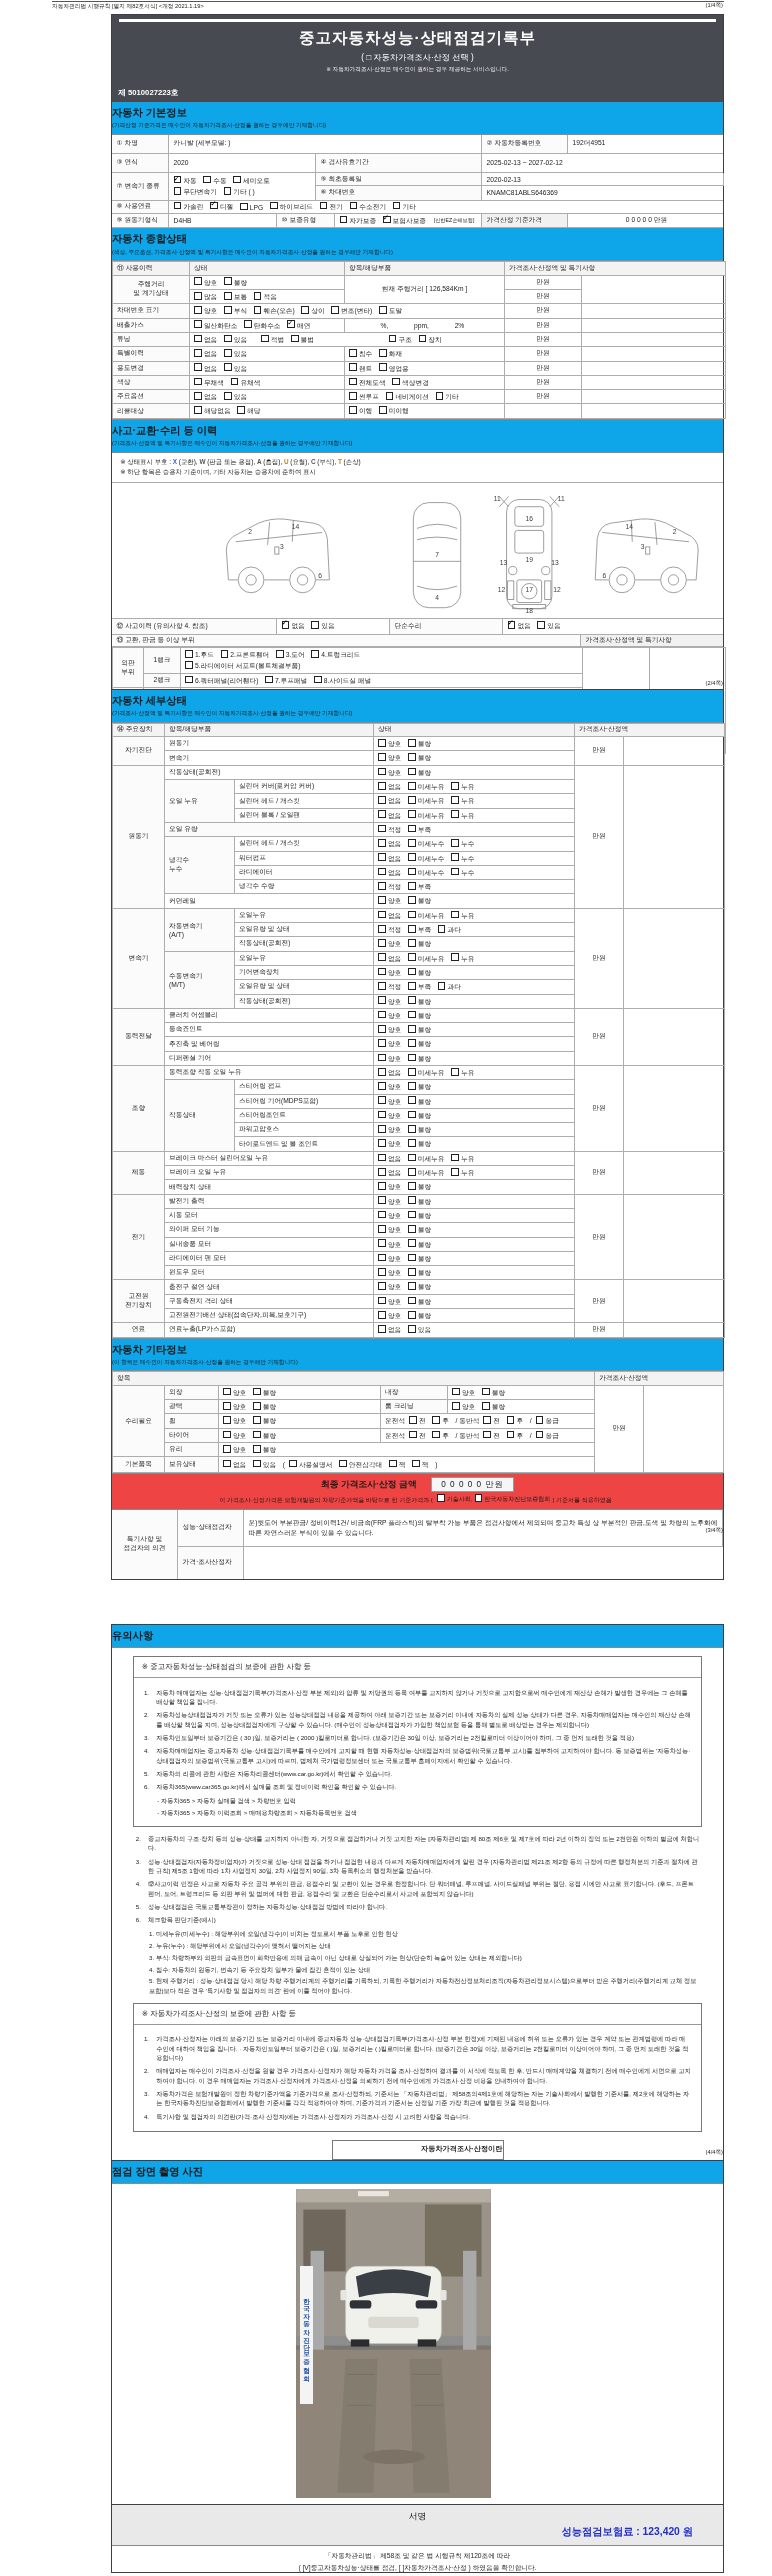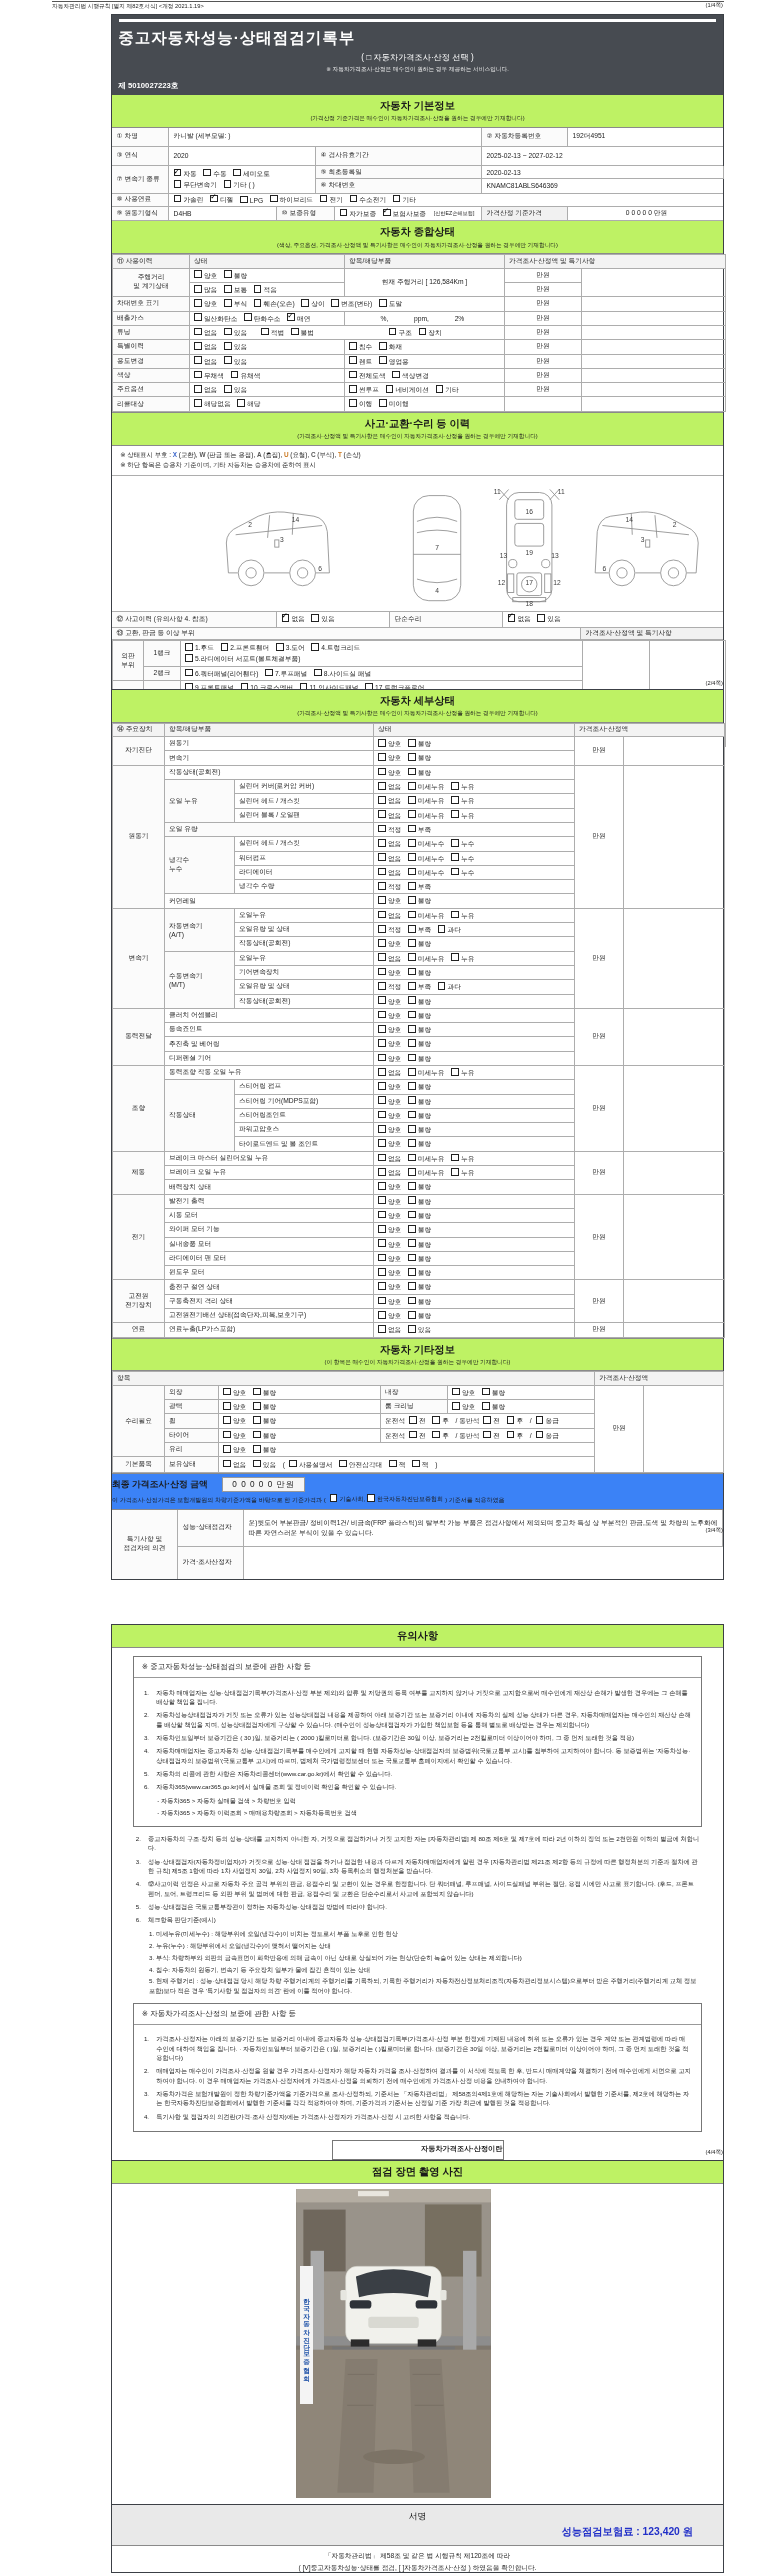--- a/index.html
+++ b/index.html
@@ -4,26 +4,26 @@
 <style>
   html,body{margin:0;padding:0}
   body{width:773px;height:2576px;position:relative;background:#fff;color:#1a1a1a;
        font-family:"Liberation Sans","DejaVu Sans",sans-serif;font-size:6.7px}
   .topline{position:absolute;top:1px;left:52px;font-size:5.7px;color:#222;border-top:0.5px solid #555;padding-top:1px;width:672px}
   .pageno{position:absolute;right:50px;font-size:5.7px;color:#222}
   .box{position:absolute;left:111px;width:613px;background:#fff;border:1px solid #3c4046;box-sizing:border-box}
   
   .hdr-dark{background:#474b51;color:#fff;padding:2.6px 6.2px 4.1px}
   .hdr-stripe{height:2.6px;background:#fff;margin:1px 1px 6.2px}
-  .hdr-title{font-size:15.5px;font-weight:bold;letter-spacing:1px}
+  .hdr-title{text-align:center;font-size:15.5px;font-weight:bold;letter-spacing:1px}
   .hdr-sub{text-align:center;font-size:8.2px;margin-top:3.6px}
   .hdr-note{text-align:center;font-size:5.7px;margin-top:2.6px;color:#f0f0f0}
-  .hdr-docno{font-size:7.7px;font-weight:bold;margin-top:7px}
+  .hdr-docno{font-size:7.7px;font-weight:bold;margin-top:14px}
   
-  .sec-head{background:#bef264;border-bottom:0.5px solid #8a8a8a;text-align:center;padding:4.1px 0 3.6px}
+  .sec-head{background:#0ea5e9;border-bottom:0.5px solid #8a8a8a;padding:4.1px 0 3.6px}
   .sec-head.bt{border-top:0.5px solid #8a8a8a}
   .sec-title{font-size:10.3px;font-weight:bold}
   .sec-sub{font-size:5.7px;margin-top:2.1px}
   
   .grow{display:grid;border-bottom:0.5px solid #adadad;box-sizing:border-box}
   .grow>div{border-right:0.5px solid #adadad;padding:1px 4.6px;display:flex;align-items:center;overflow:hidden;box-sizing:border-box}
   .grow>div:last-child{border-right:none}
   .grow .blk{display:block;padding-top:2.1px}
   .glab{background:#fbfbfb}
   .gshade{background:#f1f1f1}
@@ -43,21 +43,21 @@
   .cb.on::after{content:"✓";position:absolute;left:-1px;top:-4.1px;font-size:7.7px;font-weight:bold;color:#000}
   .tk-small{font-size:5.2px;margin-left:1px;vertical-align:-1.5px}
   .tk-text{margin-right:4.1px}
   .chk{line-height:11.3px}
   
   .acc-notes{padding:4.1px 8.2px;border-bottom:0.5px solid #adadad;font-size:6.4px;line-height:10.8px}
   .diagram{border-bottom:0.5px solid #adadad;text-align:center;padding:1px 0}
   .diagram svg text{font-size:13px;fill:#3c3c3c;text-anchor:middle}
   .diagram svg path,.diagram svg rect,.diagram svg circle,.diagram svg line{fill:none;stroke:#8a8a8a;stroke-width:1.6}
   
-  .final{background:#3b82f6;border-top:0.5px solid #8a8a8a;border-bottom:0.5px solid #8a8a8a;padding:3.1px 0 2.6px;text-align:left}
+  .final{background:#ef4444;border-top:0.5px solid #8a8a8a;border-bottom:0.5px solid #8a8a8a;padding:3.1px 0 2.6px;text-align:center}
   .final-line{font-size:8.8px;font-weight:bold;display:inline-block}
   .final-val{display:inline-block;border:0.5px solid #999;background:#f6f6f6;padding:1px 9.3px;font-size:8.2px;margin-left:12.4px;letter-spacing:1px}
   .final-note{font-size:6px;margin-top:2.6px}
   .final-note .ck{margin-right:2.1px}
   
   .notice-body{padding:8.2px 20.6px;font-size:6.2px;line-height:1.5;color:#1d1d1d}
   .nbox{border:0.5px solid #777;margin-bottom:1px}
   .nbox-title{padding:4.6px 8.2px;font-size:7.5px;border-bottom:0.5px solid #999}
   .nbox-items{padding:5.2px 10.3px 6.2px}
   .nitem{display:flex;margin:4.1px 0}

